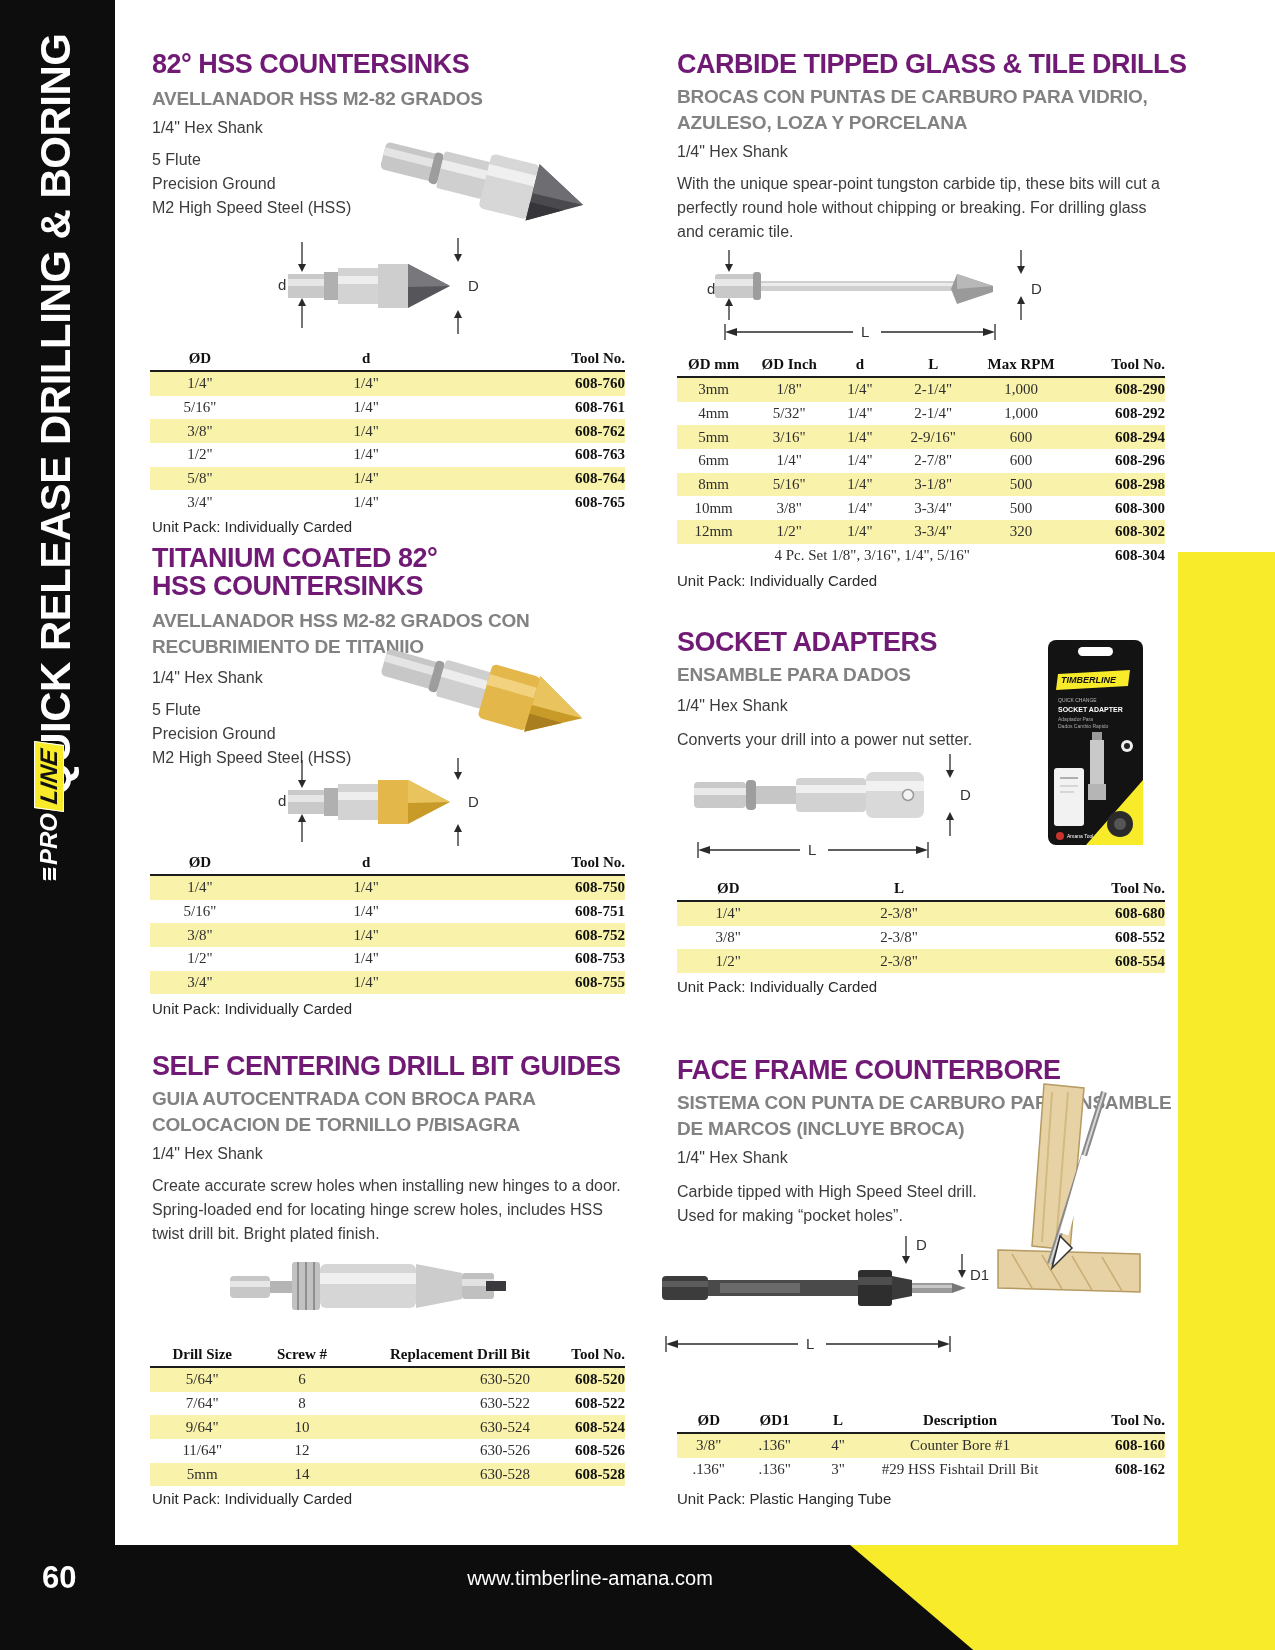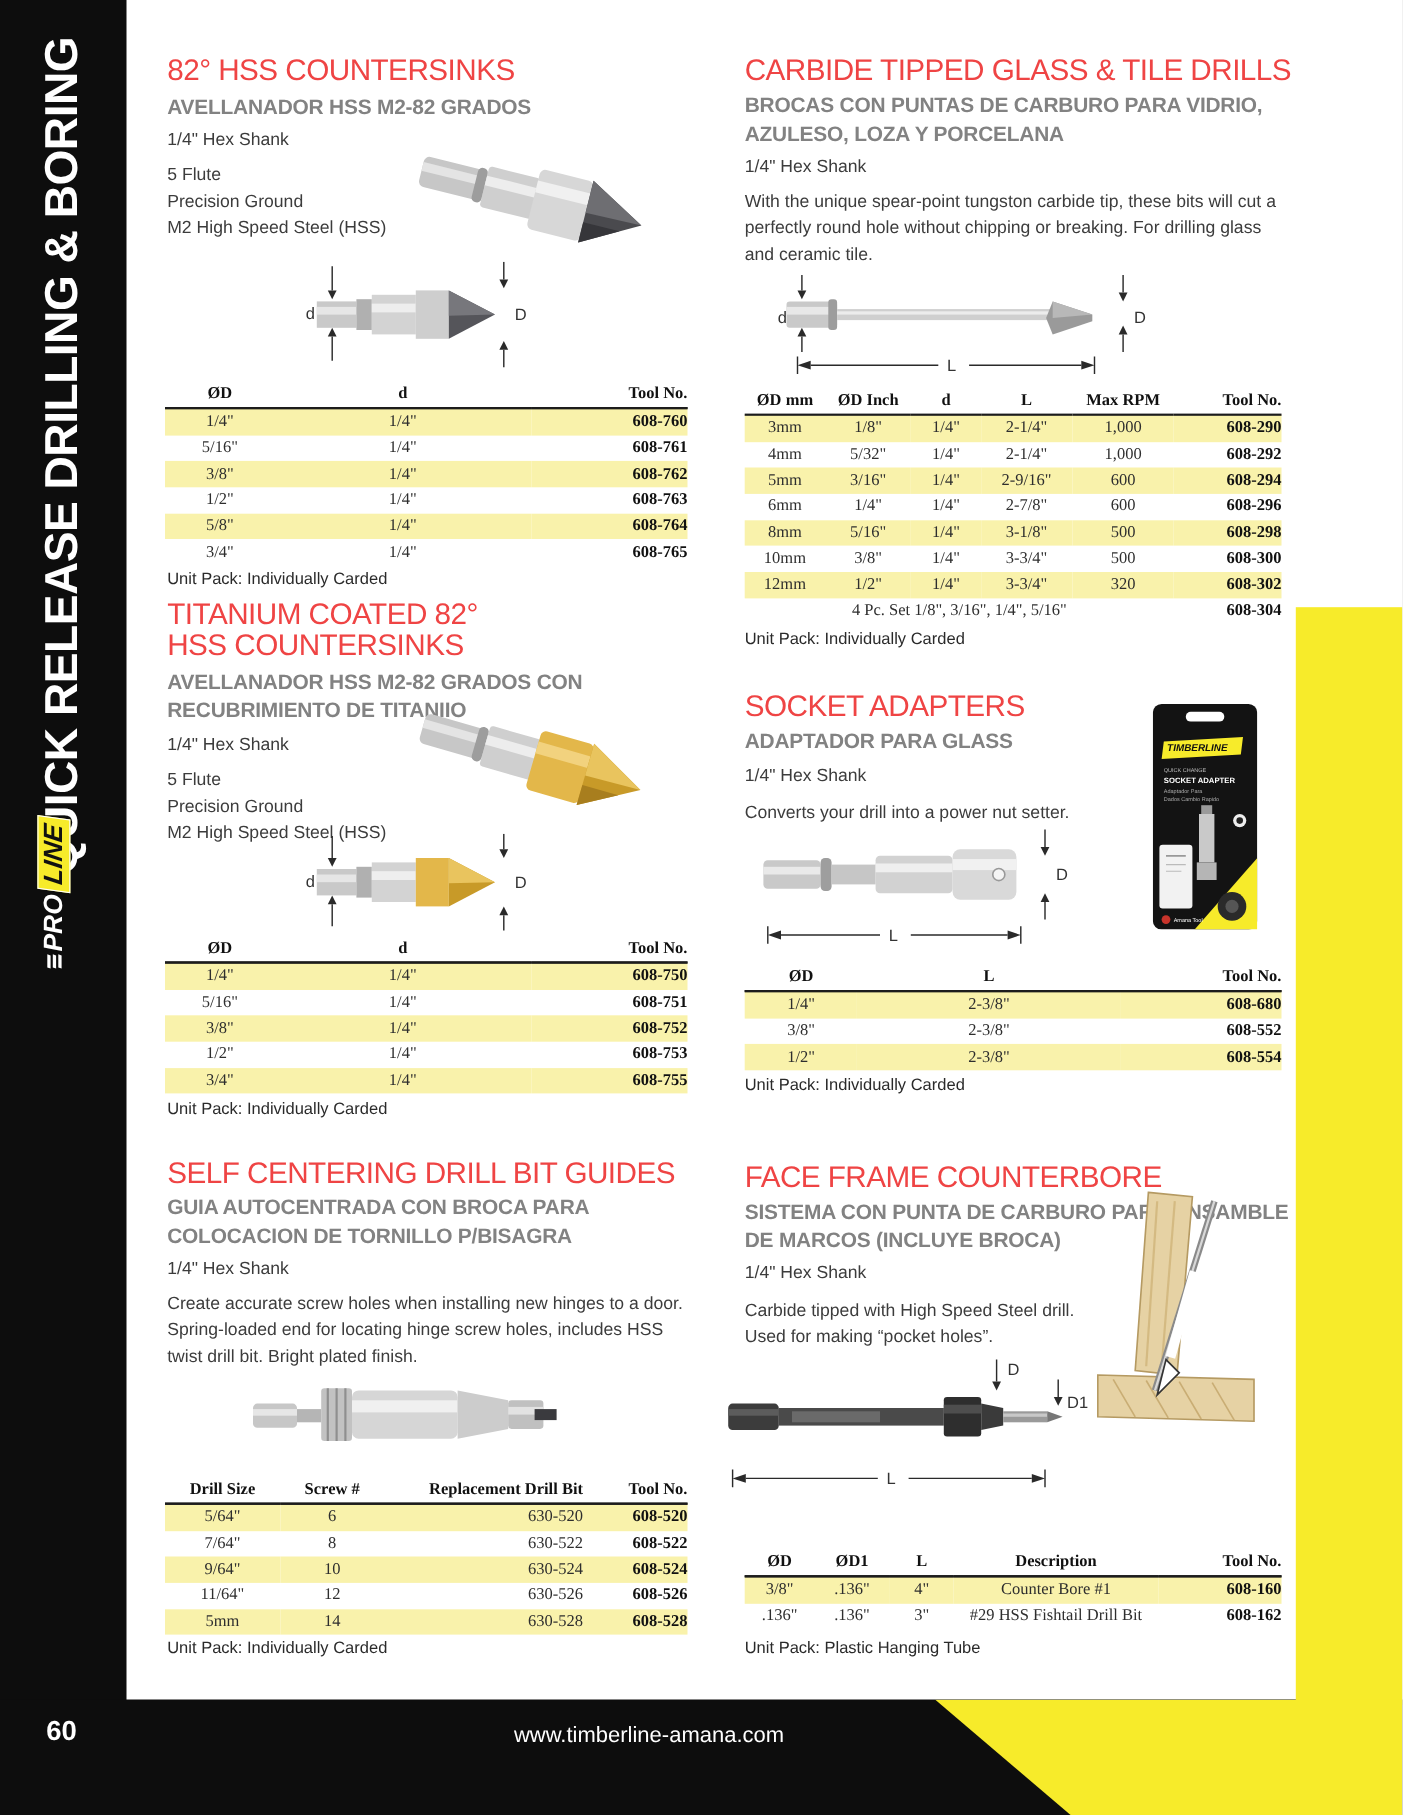--- a/index.html
+++ b/index.html
@@ -13,24 +13,24 @@
   #yellow-wedge{left:850px;top:1545px;width:425px;height:105px;background:#f7eb2a;
     clip-path:polygon(0 0,100% 0,100% 100%,29% 100%);}
   .vtext{left:24px;top:795px;width:742px;height:64px;transform:rotate(-90deg);transform-origin:0 0;
     color:#fff;font-weight:700;font-size:42px;letter-spacing:-.5px;white-space:nowrap;line-height:64px;}
   .logo{left:34px;top:880px;transform:rotate(-90deg);transform-origin:0 0;display:flex;align-items:center;
     font-style:italic;font-weight:700;font-size:24px;white-space:nowrap;}
   .logo-bars{display:inline-block;margin-right:3px;}
   .logo-bars i{display:block;width:12px;height:3px;background:#fff;margin:2px 0;transform:skewX(-20deg);}
   .logo-pro{color:#fff;padding-right:3px;}
   .logo-line{background:#f7eb2a;color:#111;padding:0 5px;transform:skewX(-8deg);border:1px solid #fff;}
-  #page-num{left:42px;top:1560px;color:#fff;font-size:25px;font-weight:700;}
+  #page-num{left:42px;top:1560px;color:#fff;font-size:31px;font-weight:700;}
   #site{left:0;top:1567px;width:1180px;text-align:center;color:#fff;font-size:20px;}
   
-  .title{font-weight:400;font-size:27px;color:#ef4444;letter-spacing:-.5px;line-height:28px;white-space:nowrap;}
+  .title{font-weight:700;font-size:27px;color:#701a75;letter-spacing:-.5px;line-height:28px;white-space:nowrap;}
   .sub{font-weight:700;font-size:19px;color:#828282;letter-spacing:-.2px;line-height:26px;}
   .shank,.body{font-size:16px;color:#3c3c3c;line-height:24px;}
   .unit{font-size:15px;color:#2a2a2a;}
   
   table.ptable{border-collapse:collapse;table-layout:fixed;font-family:Liberation Serif, serif;}
   .ptable th{font-size:15px;font-weight:700;color:#111;height:24px;padding:0;border-bottom:2px solid #1c1c1c;}
   .ptable td{font-size:15px;color:#2e2e2e;height:23.7px;padding:0;}
   .ptable tr.hl{background:#f9f2ab;}
   .ptable td.last{font-weight:700;color:#111;}
   .ptable td.setlabel{text-align:center;}
@@ -404,21 +404,21 @@
         </tr>
         <tr>
           <td colspan="5" class="setlabel">4 Pc. Set 1/8", 3/16", 1/4", 5/16"</td>
           <td class="c5 last">608-304</td>
         </tr>
       </tbody>
     </table>
   <div class="abs unit" style="left:677px;top:572px">Unit Pack: Individually Carded</div>
 
   <div class="abs title" style="left:677px;top:628px">SOCKET ADAPTERS</div>
-  <div class="abs sub" style="left:677px;top:662px">ADAPTADOR PARA GLASS</div>
+  <div class="abs sub" style="left:677px;top:662px">ENSAMBLE PARA DADOS</div>
   <div class="abs shank" style="left:677px;top:694px">1/4" Hex Shank</div>
   <div class="abs body" style="left:677px;top:728px">Converts your drill into a power nut setter.</div>
 
   <svg class="abs" style="left:688px;top:752px" width="330" height="110" viewBox="0 0 330 110">
     <rect x="6" y="30" width="52" height="26" rx="4" fill="#c9c9c9"></rect>
       <rect x="6" y="36" width="52" height="7" fill="#e9e9e9"></rect>
     <rect x="58" y="28" width="10" height="30" rx="4" fill="#9e9e9e"></rect>
     <rect x="68" y="34" width="40" height="18" fill="#c6c6c6"></rect>
     <rect x="108" y="26" width="70" height="34" rx="4" fill="#d2d2d2"></rect>
       <rect x="108" y="33" width="70" height="8" fill="#efefef"></rect>

